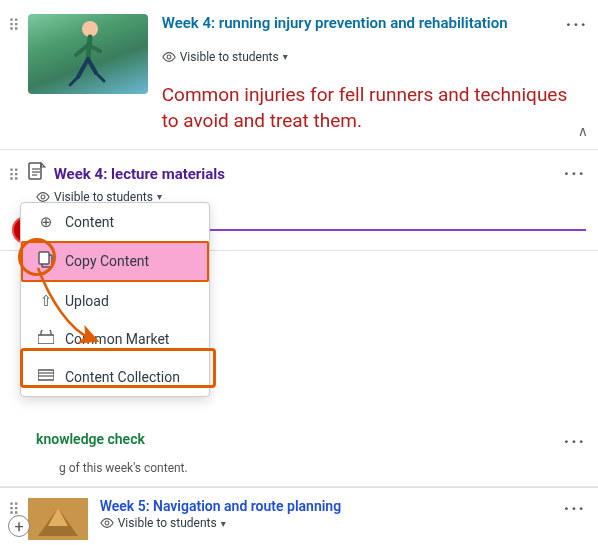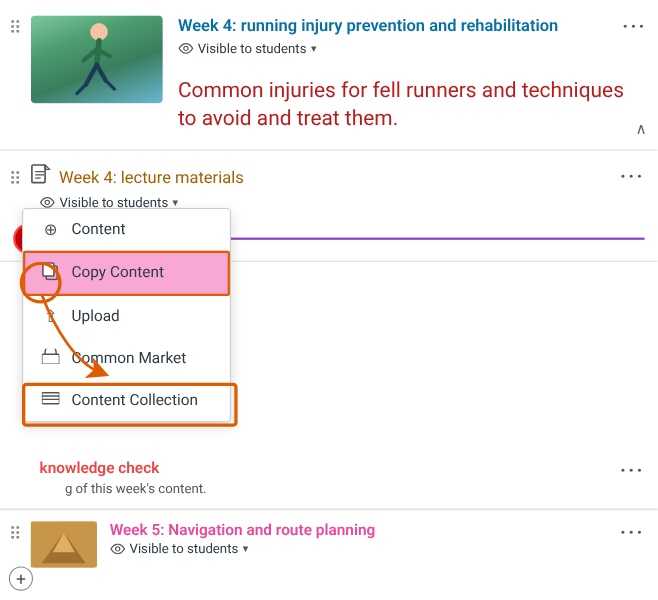--- a/index.html
+++ b/index.html
@@ -49,21 +49,21 @@
       justify-content: center;
     }
     .card-content {
       flex: 1;
     }
     .card-title {
       font-size: 15px;
       font-weight: 600;
       color: #0770a3;
       line-height: 1.3;
-      margin-bottom: 3px;
+      margin-bottom: 16px;
     }
     .visibility-badge {
       display: flex;
       align-items: center;
       gap: 4px;
       font-size: 12px;
       color: #2d3b45;
       margin-bottom: 6px;
       cursor: pointer;
     }
@@ -112,22 +112,22 @@
       align-items: center;
       margin-bottom: 4px;
     }
     .section-icon {
       margin-right: 8px;
       color: #555;
       font-size: 16px;
     }
     .section-title {
       font-size: 15px;
-      font-weight: 400;
-      color: #a16207;
+      font-weight: 700;
+      color: #4c1d95;
       flex: 1;
     }
     .section-more-btn {
       color: #555;
       font-size: 18px;
       cursor: pointer;
       font-weight: bold;
       letter-spacing: 2px;
     }
     .section-visibility {
@@ -219,22 +219,22 @@
       position: relative;
       display: flex;
       align-items: flex-start;
     }
     .knowledge-content {
       flex: 1;
     }
     .knowledge-title {
       font-size: 14px;
       font-weight: 600;
-      color: #ef4444;
-      margin-bottom: 3px;
+      color: #15803d;
+      margin-bottom: 14px;
     }
     .knowledge-desc {
       font-size: 12px;
       color: #555;
       line-height: 1.3;
       margin-left: 23px;
     }
     .knowledge-more {
       color: #555;
       font-size: 18px;
@@ -258,21 +258,21 @@
       background: linear-gradient(135deg, #d4a058 0%, #b8864a 50%, #c08040 100%);
       flex-shrink: 0;
       margin-right: 12px;
     }
     .week5-content {
       flex: 1;
     }
     .week5-title {
       font-size: 14px;
       font-weight: 600;
-      color: #ec4899;
+      color: #1d4ed8;
     }
     .week5-visibility {
       display: flex;
       align-items: center;
       gap: 4px;
       font-size: 12px;
       color: #2d3b45;
       cursor: pointer;
       margin-top: 2px;
     }

